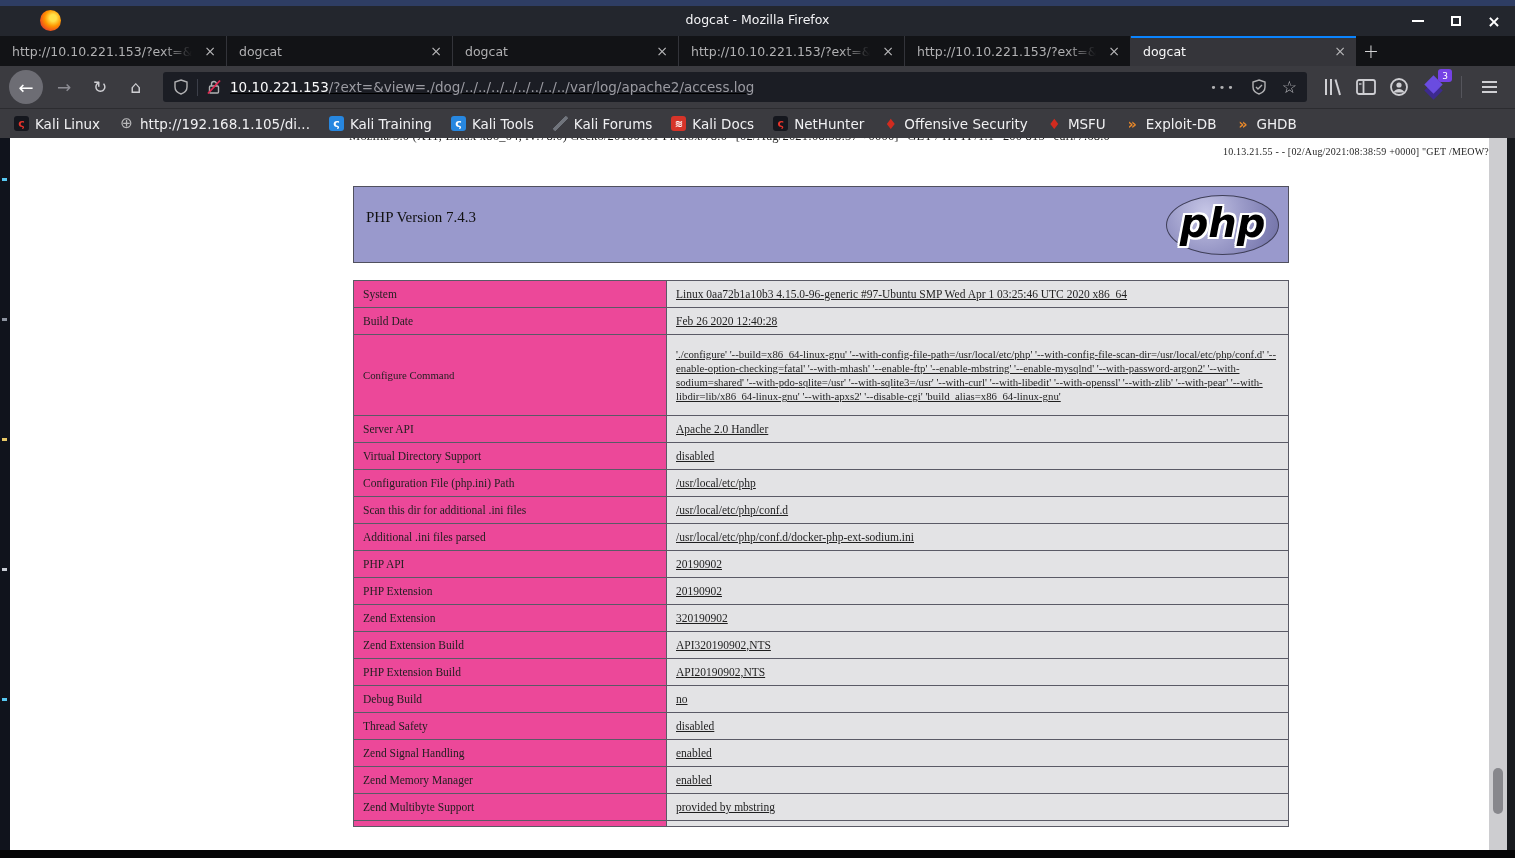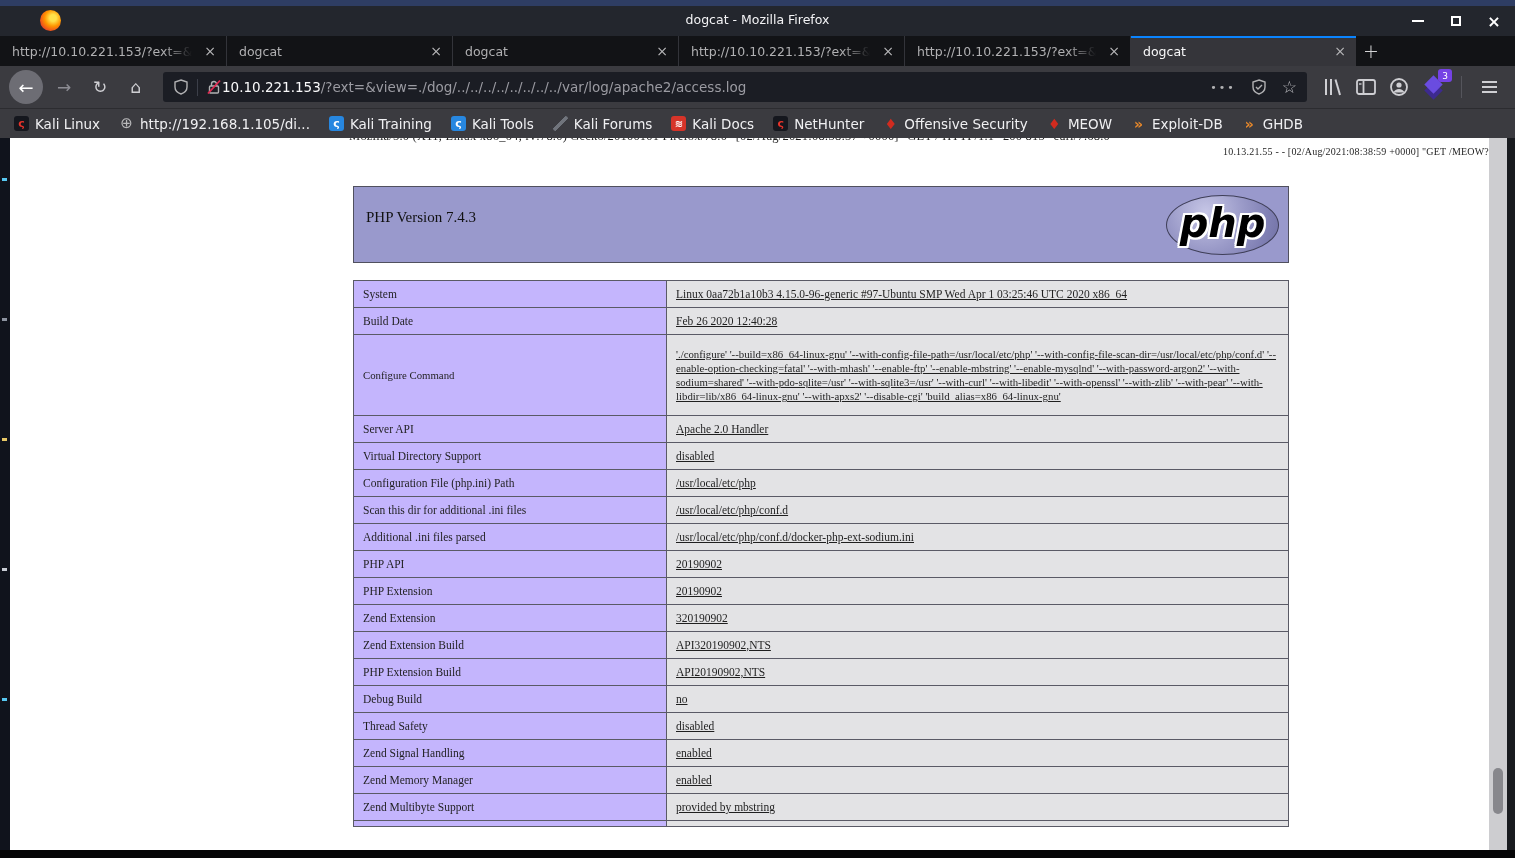--- a/index.html
+++ b/index.html
@@ -94,21 +94,21 @@
   .php-header-title { position:absolute; left:12px; top:22px; font-size:15px; color:#111; }
   .php-logo { position:absolute; right:9px; top:8px; width:113px; height:60px; border-radius:50%;
     background:radial-gradient(circle at 35% 28%, #c6c6e6 0%, #9a9ac8 45%, #8080b4 75%, #6f6fa2 100%);
     border:1px solid #3f3f58; display:flex; align-items:center; justify-content:center; }
   .php-logo-text { font-family:"DejaVu Sans", sans-serif; font-style:italic; font-weight:900; font-size:40px; color:#000;
     text-shadow:-2px -2px 0 #fff, 2px -2px 0 #fff, -2px 2px 0 #fff, 2px 2px 0 #fff, 0 -2px 0 #fff, 0 2px 0 #fff, -2px 0 0 #fff, 2px 0 0 #fff;
     transform:translateY(-2px); }
   table.info { position:absolute; left:343px; top:142px; width:936px; border-collapse:collapse; table-layout:fixed; }
   table.info td { border:1px solid #5a5a66; font-size:11.5px; padding:2px 9px; height:27px; vertical-align:middle;
     overflow:hidden; }
-  td.cell-label { width:313px; background:#c4b5fd; }
+  td.cell-label { width:313px; background:#ec4899; }
   td.cell-value { background:#e3e3e5; word-wrap:break-word;text-decoration:underline; }
   tr.row-configure td { height:81px; line-height:1.32; font-size:10.8px; }
   tr.row-partial td { height:6px; padding:0; }
 </style>
 </head>
 <body>
 
 <div id="screen">
 
   <div class="desktop-strip"></div>
@@ -177,21 +177,21 @@
     <div class="urlbar">
       <svg class="icon" width="16" height="16" viewBox="0 0 16 16">
         <path d="M8 1 L14 3 V8 C14 11.5 11.5 13.8 8 15 C4.5 13.8 2 11.5 2 8 V3 Z" fill="none" stroke="#b1b1b3" stroke-width="1.4"></path>
       </svg>
       <div class="divider"></div>
       <svg class="icon" width="16" height="16" viewBox="0 0 16 16">
         <rect x="3.5" y="7" width="9" height="7" rx="1" fill="none" stroke="#b1b1b3" stroke-width="1.4"></rect>
         <path d="M5.5 7 V5 a2.5 2.5 0 0 1 5 0 V7" fill="none" stroke="#b1b1b3" stroke-width="1.4"></path>
         <line x1="2" y1="14.5" x2="14" y2="1.5" stroke="#e22850" stroke-width="1.8"></line>
       </svg>
-      <div class="url-text" style="">
+      <div class="url-text" style="margin-left:8px;text-decoration:underline;">
         <span class="url-host">10.10.221.153</span><span class="url-path">/?ext=&amp;view=./dog/../../../../../../../../var/log/apache2/access.log</span>
       </div>
       <div class="url-right">
         <span class="dots">•••</span>
         <svg class="icon" width="16" height="16" viewBox="0 0 16 16">
           <path d="M8 1 L14 3 V8 C14 11.5 11.5 13.8 8 15 C4.5 13.8 2 11.5 2 8 V3 Z" fill="none" stroke="#b1b1b3" stroke-width="1.4"></path>
           <path d="M5 8 l2 2 l4 -4" fill="none" stroke="#b1b1b3" stroke-width="1.4"></path>
         </svg>
         <span class="star">☆</span>
       </div>
@@ -254,21 +254,21 @@
       <div class="bookmark">
         <span class="bicon kali">ς</span>
         <span>NetHunter</span>
       </div>
       <div class="bookmark">
         <span class="bicon offsec">♦</span>
         <span>Offensive Security</span>
       </div>
       <div class="bookmark">
         <span class="bicon offsec">♦</span>
-        <span>MEOW</span>
+        <span>MSFU</span>
       </div>
       <div class="bookmark">
         <span class="bicon edb">»</span>
         <span>Exploit-DB</span>
       </div>
       <div class="bookmark">
         <span class="bicon edb">»</span>
         <span>GHDB</span>
       </div>
     </div>

